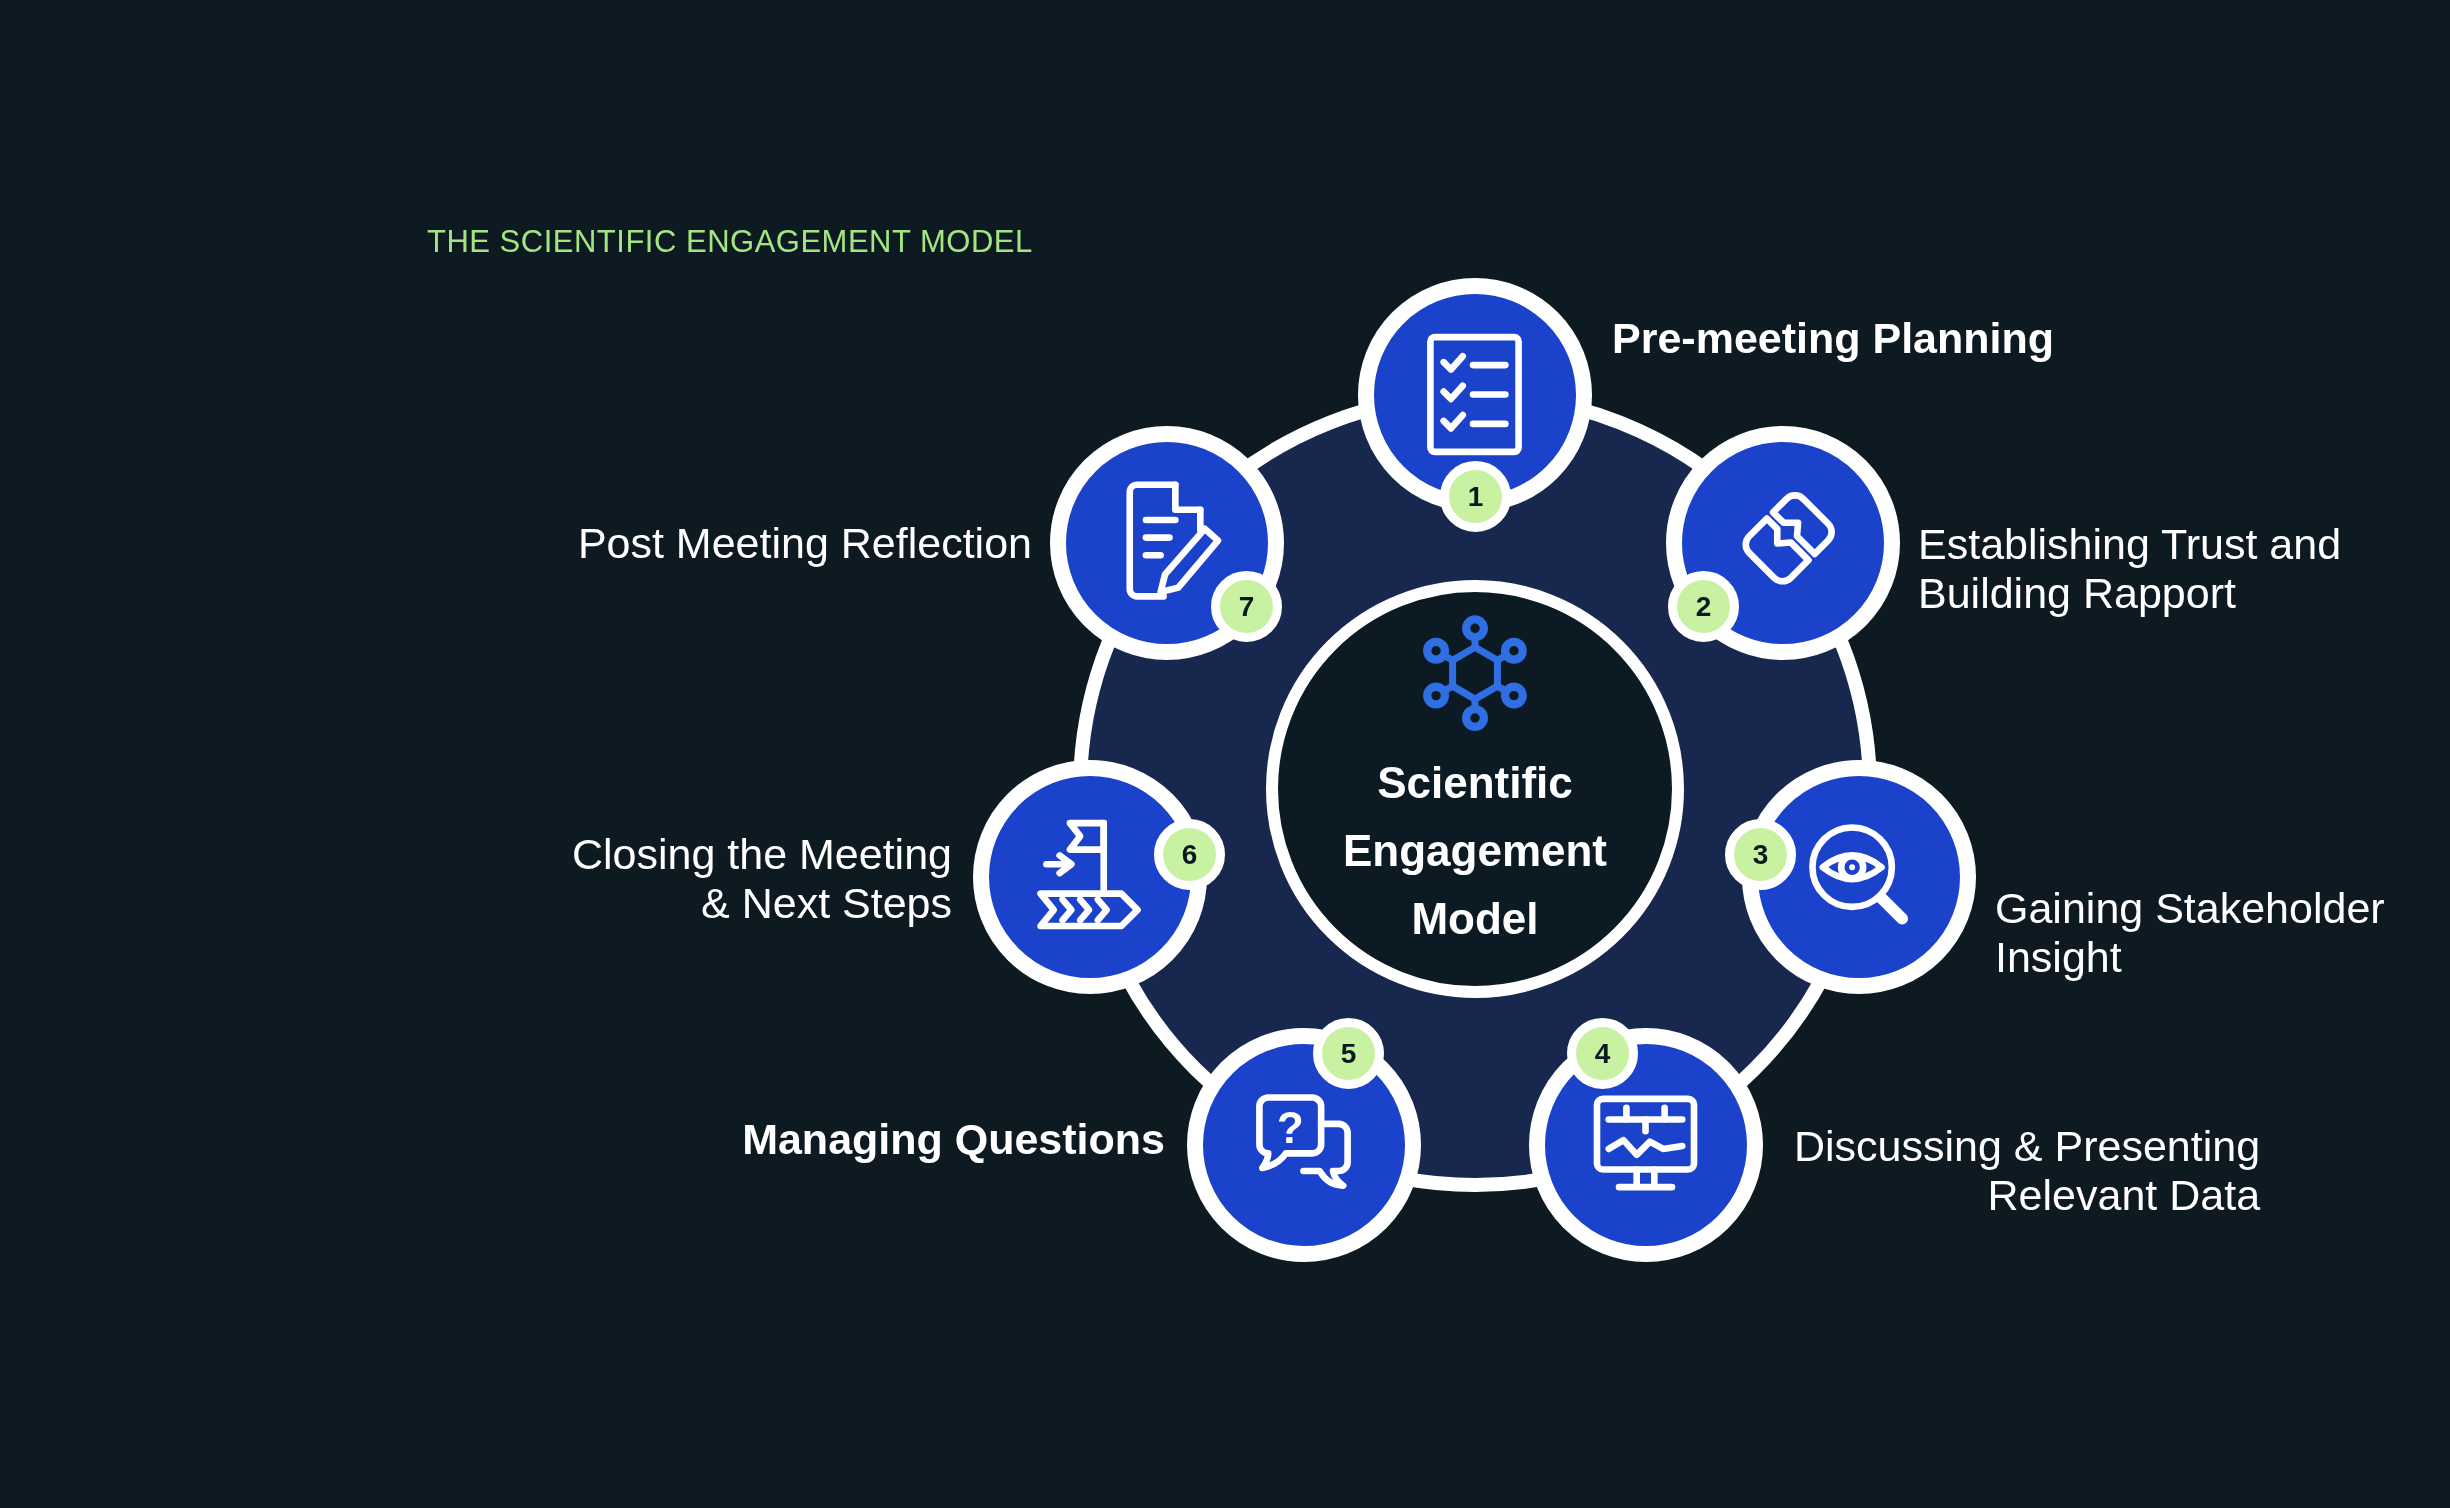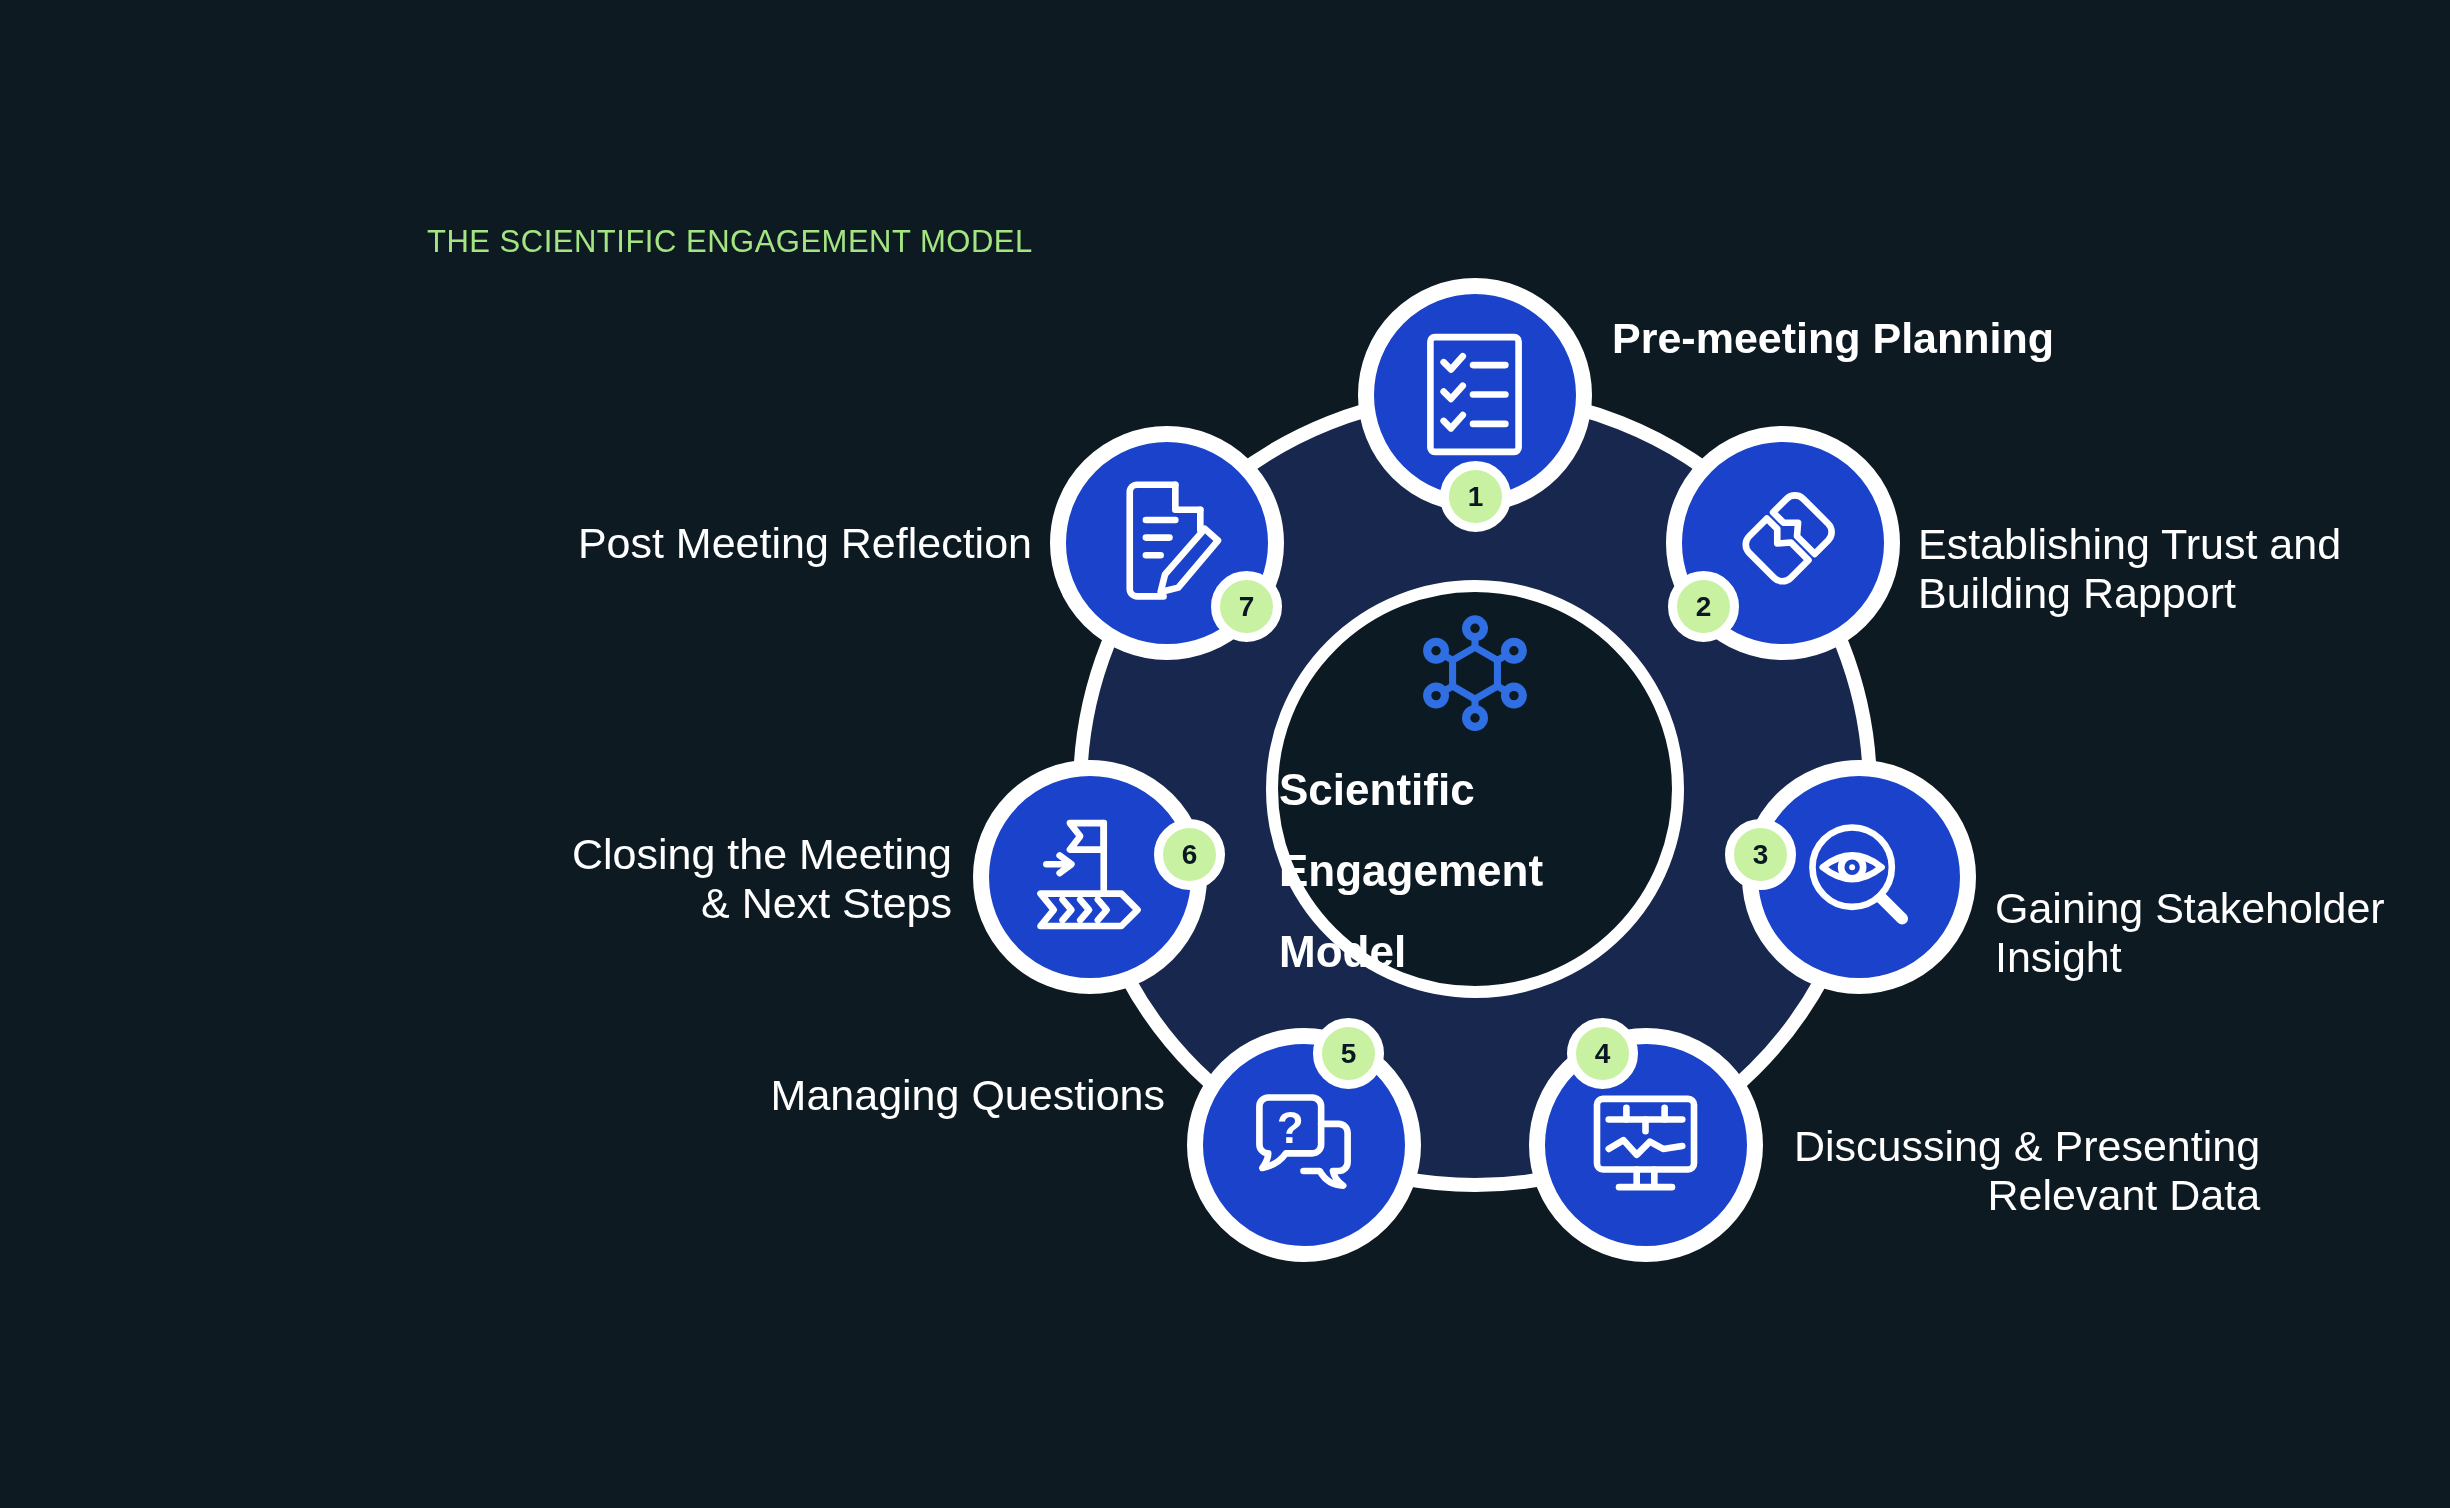--- a/index.html
+++ b/index.html
@@ -7,22 +7,22 @@
          font-family:"Liberation Sans",sans-serif;}
   .title{position:absolute;left:427px;top:228px;font-size:31px;line-height:27.4px;
          color:#A4E581;letter-spacing:0.5px;white-space:nowrap;}
   
   .ring{position:absolute;left:1073px;top:388px;width:804px;height:804px;
         box-sizing:border-box;border:14.7px solid #FFFFFF;border-radius:50%;background:#17274E;}
   
   .hub{position:absolute;left:1266px;top:580px;width:418px;height:418px;
        box-sizing:border-box;border:12.7px solid #FFFFFF;border-radius:50%;background:#0C1A24;}
   .hub-icon{position:absolute;left:1416px;top:613px;width:118px;height:118px;}
-  .hub-title{position:absolute;left:1279px;top:749px;width:392px;
-             color:#FFFFFF;font-weight:bold;font-size:44px;line-height:81px;white-space:pre-line;}
+  .hub-title{position:absolute;left:1279px;top:749px;width:392px;text-align:center;
+             color:#FFFFFF;font-weight:bold;font-size:44px;line-height:68px;white-space:pre-line;}
   
   .node{position:absolute;width:234px;height:234px;box-sizing:border-box;
         border:16.7px solid #FFFFFF;border-radius:50%;background:#1B42CB;}
   .node1{left:1358px;top:278px;}  .node2{left:1666px;top:426px;}
   .node3{left:1742px;top:760px;} .node4{left:1529px;top:1028px;}
   .node5{left:1187px;top:1028px;} .node6{left:973px;top:760px;}
   .node7{left:1050px;top:426px;}
   .nicon{position:absolute;width:147px;height:147px;}
   .icon1{left:1401px;top:321px;}  .icon2{left:1710px;top:470px;}
   .icon3{left:1786px;top:804px;} .icon4{left:1572px;top:1071px;}
@@ -38,21 +38,21 @@
   .badge5{left:1313px;top:1018px;} .badge6{left:1154px;top:819px;}
   .badge7{left:1211px;top:571px;}
   
   .lbl{position:absolute;color:#FFFFFF;font-size:43px;line-height:49px;
        white-space:pre-line;}
   .lbl-l{text-align:left;} .lbl-r{text-align:right;}
   .lbl1{left:1612px;top:314px;font-weight:bold;}
   .lbl2{left:1918px;top:500px;margin-top:20px;}
   .lbl3{left:1995px;top:872px;margin-top:12px;}
   .lbl4{left:1794px;top:1122px;text-align:right;}
-  .lbl5{right:1784px;top:1071px;}
+  .lbl5{right:1784px;top:1115px;font-weight:bold;}
   .lbl6{right:1997px;top:830px;}
   .lbl7{right:1917px;top:519px;}
   .ic{stroke:#FFFFFF;stroke-width:4.5;fill:none;stroke-linecap:round;stroke-linejoin:round;}
   .mol{stroke:#2F6FE3;stroke-width:6;fill:none;stroke-linecap:round;stroke-linejoin:round;}
 </style>
 </head>
 <body>
 
 <div class="stage">
 

